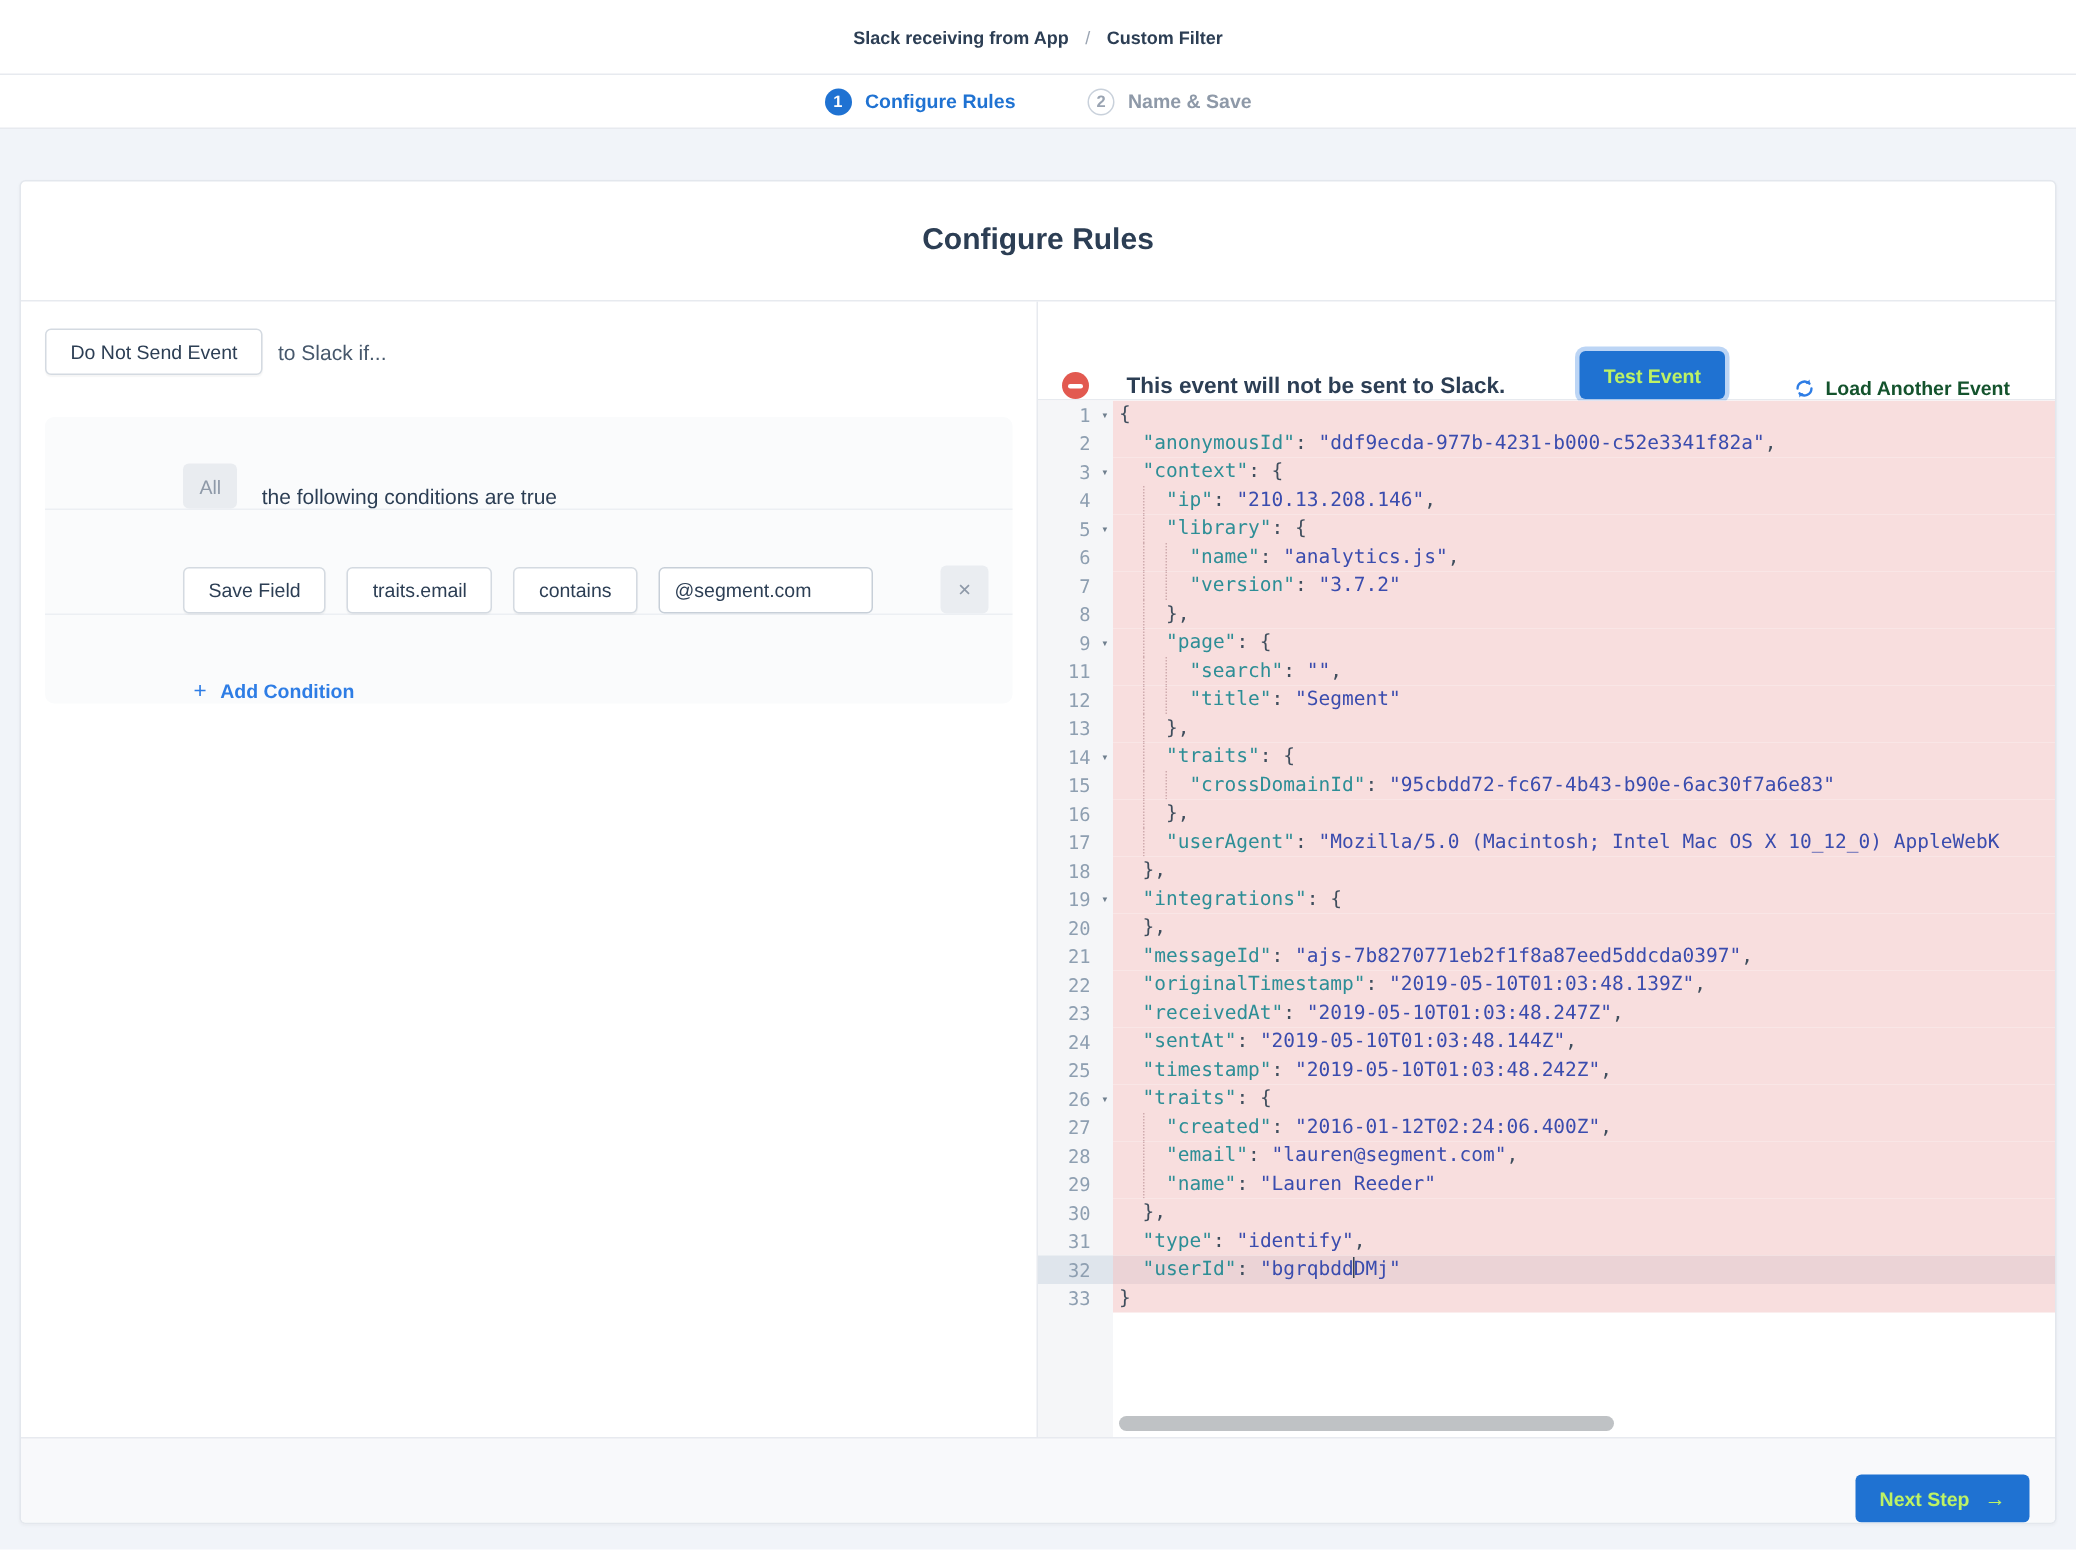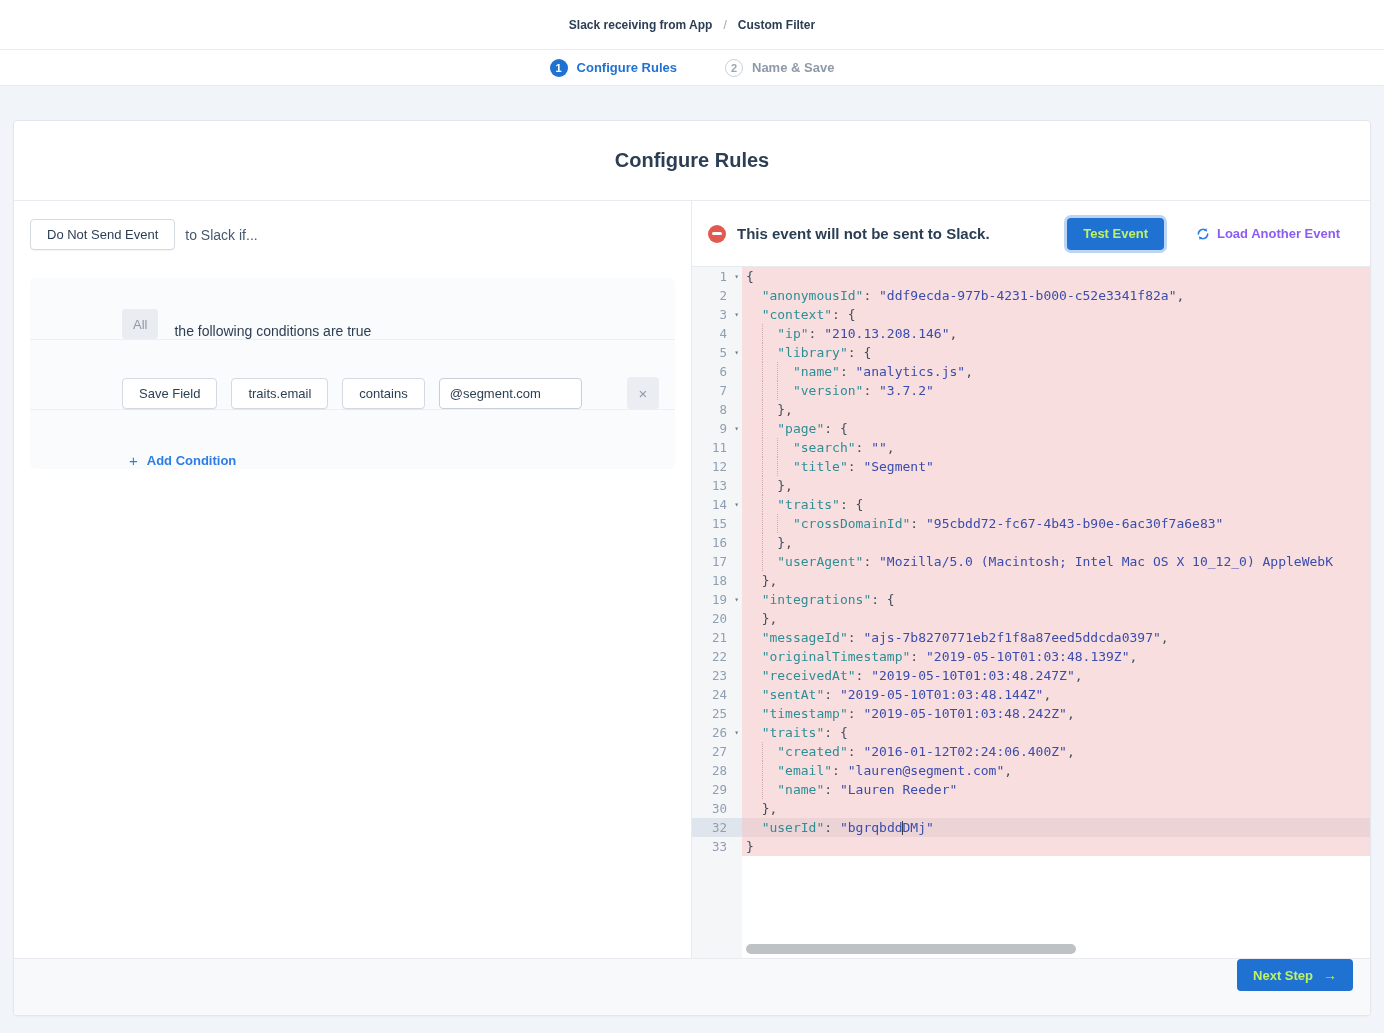--- a/index.html
+++ b/index.html
@@ -72,36 +72,36 @@
   }
   .add-condition {
     display:flex; align-items:center; gap:9px; color:#2e7de5; font-size:13px;
     font-weight:600; cursor:pointer; margin-left:7px;
   }
   .plus-glyph { font-size:15px; font-weight:400; }
 
   
   .right-panel { flex:1; min-width:0; display:flex; flex-direction:column; }
   .event-header {
-    height:66px; flex:none; display:flex; align-items:center; padding:0 16px;
-    border-bottom:1px solid #e7eaef; gap:11px;
+    height:66px; flex:none; display:flex; align-items:flex-end; padding:0 16px;
+    border-bottom:1px solid #e7eaef; gap:25px;
   }
   .warning-icon { width:18px; height:18px; border-radius:50%; background:#e25950; position:relative; flex:none; }
   .warning-icon::after {
     content:""; position:absolute; left:4px; right:4px; top:7.5px; height:3px;
     background:#fff; border-radius:1.5px;
   }
   .event-status { font-size:15px; font-weight:700; color:#2c3e54; flex:1; }
   .btn-primary {
     background:#1f72d2; color:#bef264; border:none; border-radius:4px; height:32px;
     padding:0 16px; font-size:13px; font-weight:600; cursor:pointer; font-family:inherit;
   }
   .test-event-btn { box-shadow:0 0 0 3px rgba(47,125,224,0.32); margin-right:21px; }
   .load-link {
-    display:flex; align-items:center; gap:7px; color:#8b5cf6; font-size:13px;
+    display:flex; align-items:center; gap:7px; color:#14532d; font-size:13px;
     font-weight:600; cursor:pointer; margin-right:14px; background:none; border:none; font-family:inherit;
   }
 
   
   .editor {
     flex:1; position:relative; overflow:hidden; display:flex; flex-direction:column;
     background:linear-gradient(to right, #f5f6f8 50px, #ffffff 50px);
     font-family:"DejaVu Sans Mono", monospace;
   }
   .code-line { display:flex; height:19px; flex:none; }
@@ -122,21 +122,21 @@
   .ind { display:inline-block; width:2ch; height:19px; vertical-align:top; }
   .ind.g { border-left:1px dotted #cfabae; }
   .cursor { display:inline-block; width:1.5px; height:14px; background:#33404e; vertical-align:middle; margin:0 -0.75px 2px; }
   .editor-filler { flex:1; }
   .hscroll-track { position:absolute; left:54px; right:4px; bottom:4px; height:10px; }
   .hscroll-thumb { width:330px; height:10px; border-radius:5px; background:#bfc2c5; cursor:grab; }
 
   
   .card-footer {
     height:57px; background:#f8f9fb; border-top:1px solid #e7eaef;
-    display:flex; align-items:flex-start; justify-content:flex-end; padding:0 17px;
+    display:flex; align-items:flex-end; justify-content:flex-end; padding:0 17px;
   }
   .next-btn { display:flex; align-items:center; gap:10px; }
   .arrow-glyph { font-size:14px; line-height:1; }
 </style>
 </head>
 <body>
 
 <div class="topbar">
   <span>Slack receiving from App</span>
   <span class="crumb-sep">/</span>
@@ -313,20 +313,24 @@
               <span class="line-content"><span class="ind"></span><span class="ind g"></span><span class="tk-k">"email"</span><span class="tk-p">: </span><span class="tk-s">"lauren@segment.com"</span><span class="tk-p">,</span></span>
             </div>
             <div class="code-line">
               <span class="gutter-cell">29</span>
               <span class="line-content"><span class="ind"></span><span class="ind g"></span><span class="tk-k">"name"</span><span class="tk-p">: </span><span class="tk-s">"Lauren Reeder"</span></span>
             </div>
             <div class="code-line">
               <span class="gutter-cell">30</span>
               <span class="line-content"><span class="ind"></span><span class="tk-p">},</span></span>
             </div>
+            <div class="code-line">
+              <span class="gutter-cell">31</span>
+              <span class="line-content"><span class="ind"></span><span class="tk-k">"type"</span><span class="tk-p">: </span><span class="tk-s">"identify"</span><span class="tk-p">,</span></span>
+            </div>
             <div class="code-line active">
               <span class="gutter-cell">32</span>
               <span class="line-content"><span class="ind"></span><span class="tk-k">"userId"</span><span class="tk-p">: </span><span class="tk-s">"bgrqbdd</span><span class="cursor"></span><span class="tk-s">DMj"</span></span>
             </div>
             <div class="code-line">
               <span class="gutter-cell">33</span>
               <span class="line-content"><span class="tk-p">}</span></span>
             </div>
           </div>
         <div class="editor-filler"></div>

